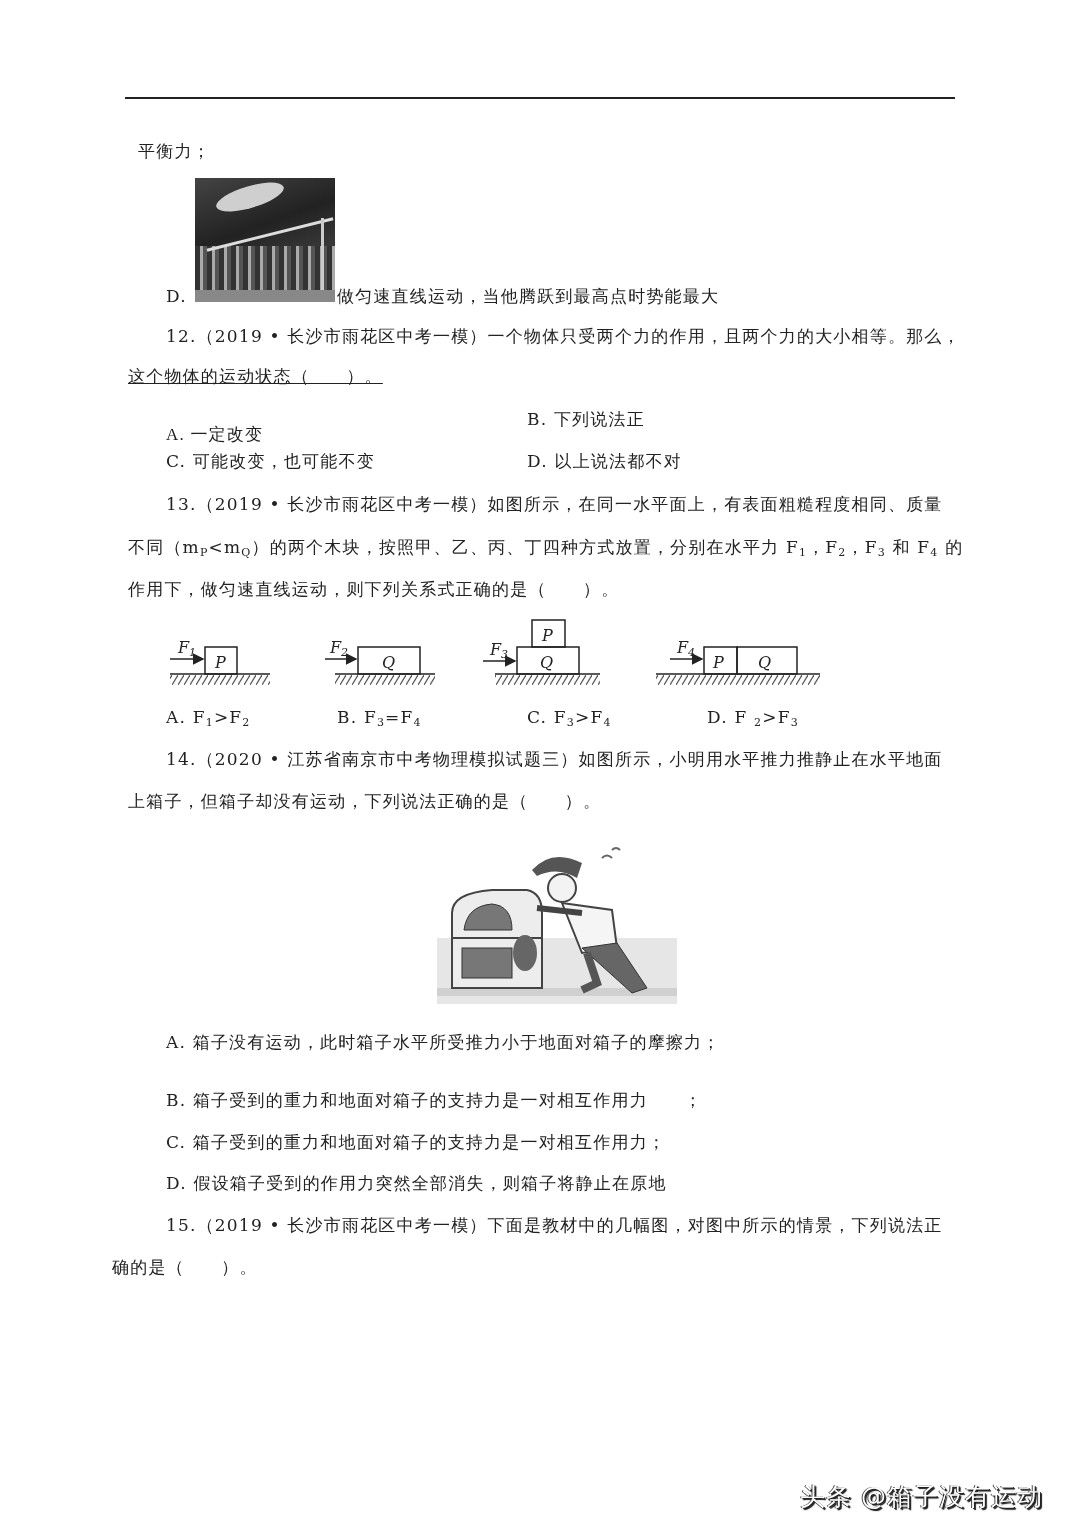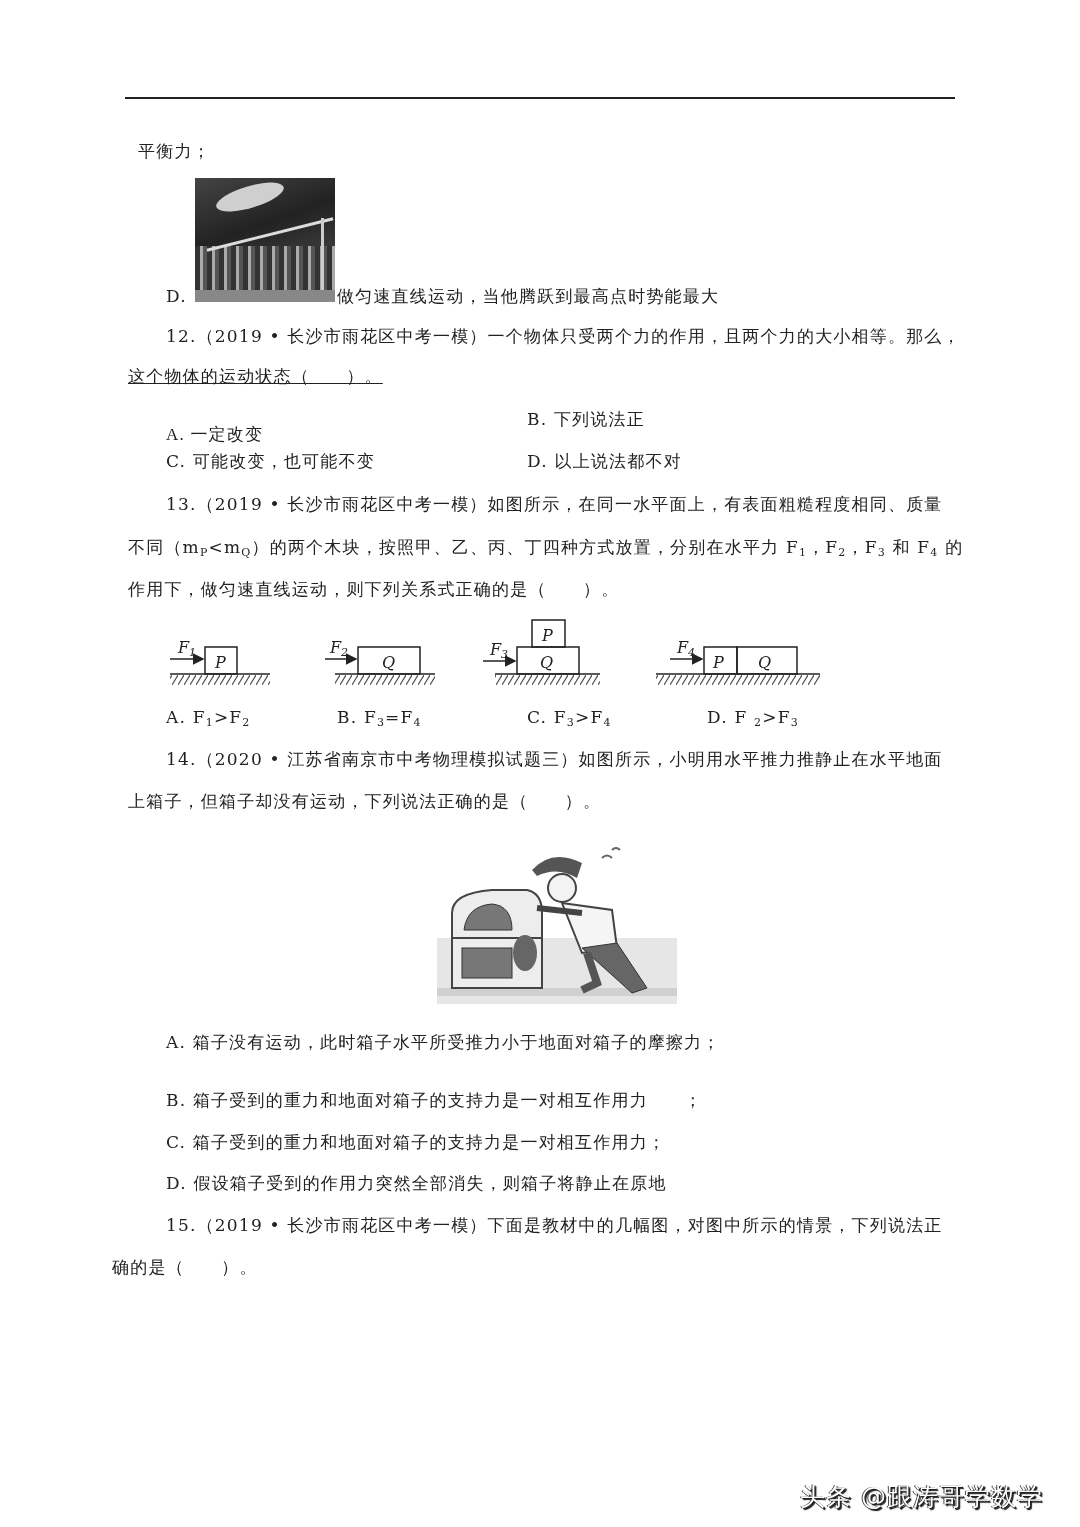--- a/index.html
+++ b/index.html
@@ -138,13 +138,13 @@
 <div class="line" style="left:166px;top:1031px;"><span>A.</span> <span>箱子没有运动，此时箱子水平所受推力小于地面对箱子的摩擦力；</span></div>
 <div class="line" style="left:166px;top:1089px;"><span>B.</span> <span>箱子受到的重力和地面对箱子的支持力是一对相互作用力　　；</span></div>
 <div class="line" style="left:166px;top:1131px;"><span>C.</span> <span>箱子受到的重力和地面对箱子的支持力是一对相互作用力；</span></div>
 <div class="line" style="left:166px;top:1172px;"><span>D.</span> <span>假设箱子受到的作用力突然全部消失，则箱子将静止在原地</span></div>
 
 <div class="line" style="left:166px;top:1214px;">
   <span>15.</span><span>（2019 • 长沙市雨花区中考一模）</span><span>下面是教材中的几幅图，对图中所示的情景，下列说法正</span>
 </div>
 <div class="line" style="left:112px;top:1256px;">确的是（　　）。</div>
 
-<div class="watermark">头条 @跟涛哥学数学</div>
+<div class="watermark">头条 @箱子没有运动</div>
 
 </body></html>

